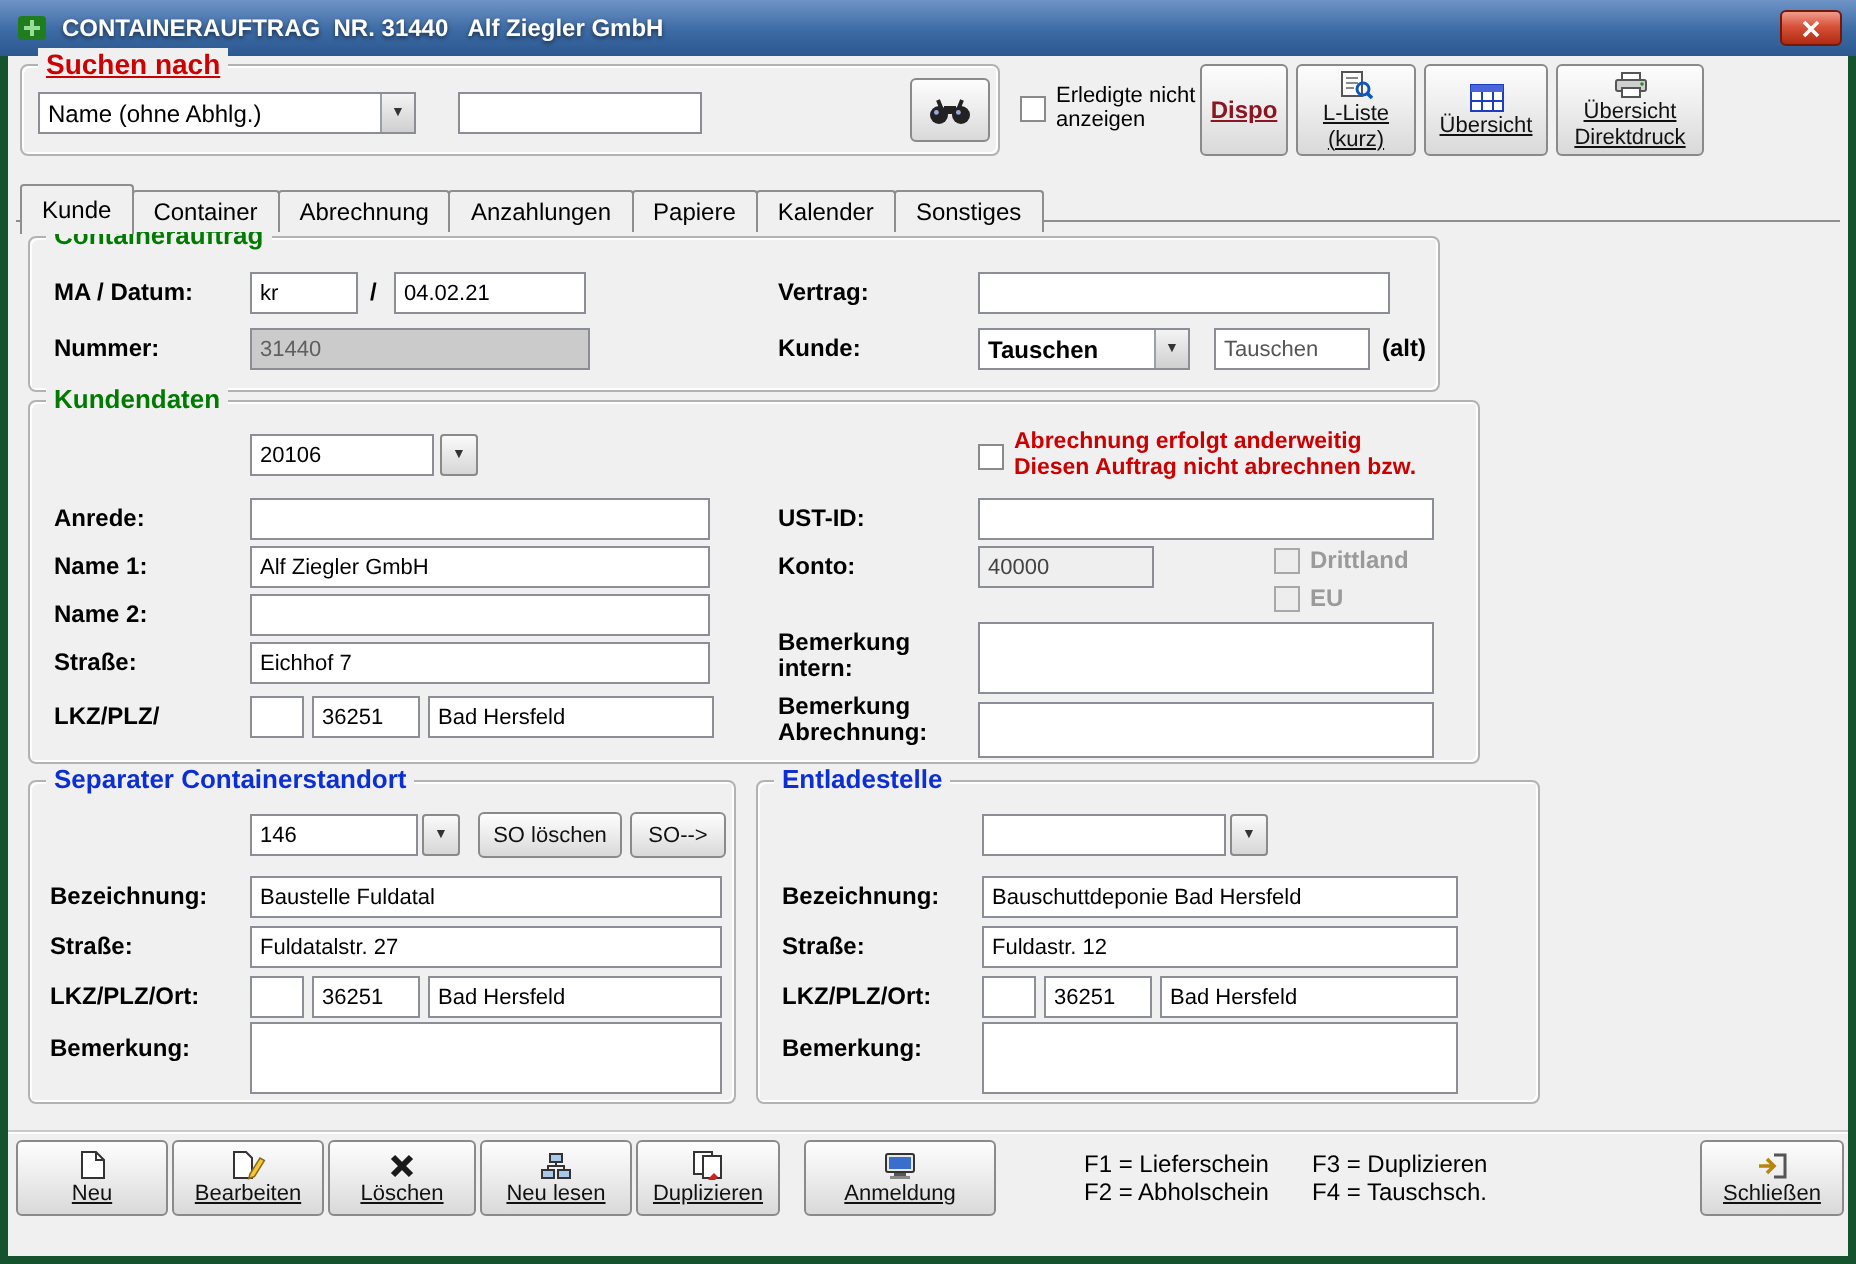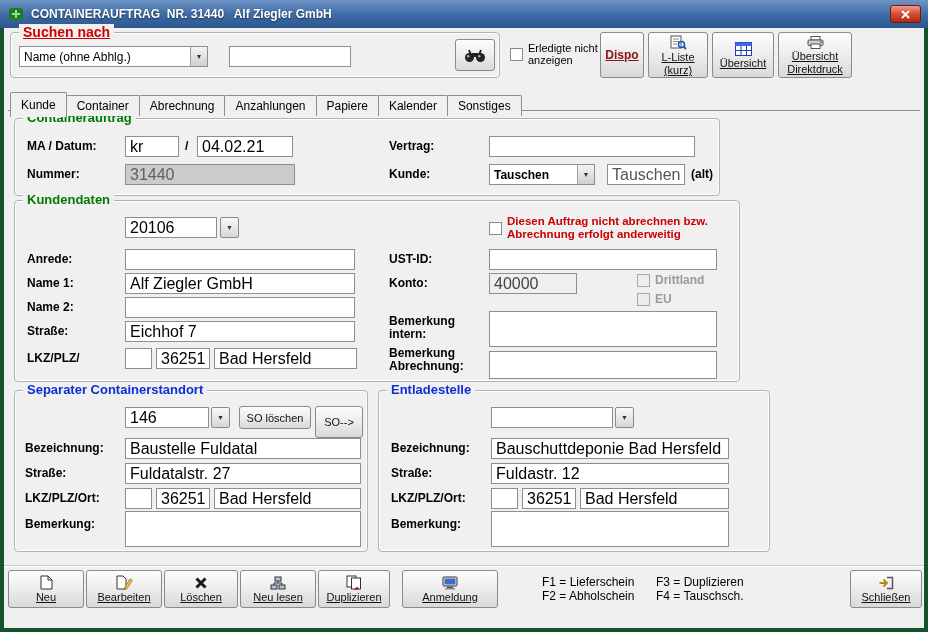--- a/index.html
+++ b/index.html
@@ -22,21 +22,21 @@
   .grp { position:absolute; border:1px solid #b2b2b2; border-radius:4px;
     box-shadow: inset 1px 1px 0 rgba(255,255,255,.85), inset -1px -1px 0 rgba(255,255,255,.85); }
   .lg { position:absolute; top:-9px; left:8px; background:#f0f0f0; padding:0 4px;
     font-size:13px; font-weight:bold; white-space:nowrap; }
   .lg.red { color:#cf0000; text-decoration:underline; font-size:14px; }
   .lg.green { color:#007a00; }
   .lg.blue { color:#0b2fd4; }
 
   .lbl { position:absolute; font-weight:bold; color:#000; line-height:13px; }
   .txt { position:absolute; height:21px; border:1px solid #8b8e96; background:#fff;
-    font-family:"Liberation Sans",sans-serif; font-size:16px; padding:1px 4px; color:#000; }
+    font-family:"Liberation Sans",sans-serif; font-size:11px; padding:1px 4px; color:#000; }
   textarea.txt { resize:none; line-height:14px; }
   .dis1 { background:#cbcbcb; color:#5f5f5f; }
   .dis2 { background:#efefef; color:#444; }
 
   .combo { position:absolute; height:21px; border:1px solid #8b8e96; background:#fff; display:flex; cursor:default; }
   .combo-text { flex:1; padding:3px 4px 0; white-space:nowrap; overflow:hidden; }
   .combo-arrow { width:17px; border-left:1px solid #9aa0a8;
     background:linear-gradient(to bottom,#f4f4f4,#cfcfcf); display:flex; align-items:center; justify-content:center;
     font-size:7px; color:#333; }
   .dropbtn { position:absolute; width:19px; height:21px; border:1px solid #8a8a8a; border-radius:2px;
@@ -181,22 +181,22 @@
 
     <div class="grp" style="left:10px; top:172px; width:726px; height:182px;">
       <span class="lg green">Kundendaten</span>
 
       <input class="txt" style="left: 110px; top: 16px; width: 92px;" value="20106">
       <span class="dropbtn" style="left:205px; top:16px;">▼</span>
 
       <div class="chkwrap" style="left:474px; top:14px;">
         <span class="chkbox"></span>
         <span>
+          <div class="redwarn">Abrechnung erfolgt anderweitig</div>
           <div class="redwarn">Diesen Auftrag nicht abrechnen bzw.</div>
-          <div class="redwarn">Abrechnung erfolgt anderweitig</div>
         </span>
       </div>
 
       <span class="lbl" style="left:12px; top:52px;">Anrede:</span>
       <input class="txt" style="left: 110px; top: 48px; width: 230px;" value="">
       <span class="lbl" style="left:374px; top:52px;">UST-ID:</span>
       <input class="txt" style="left: 474px; top: 48px; width: 228px;" value="">
 
       <span class="lbl" style="left:12px; top:76px;">Name 1:</span>
       <input class="txt" style="left: 110px; top: 72px; width: 230px;" value="Alf Ziegler GmbH">
@@ -229,21 +229,21 @@
     </div>
 
     <div class="grp" style="left:10px; top:362px; width:354px; height:162px;">
       <span class="lg blue">Separater Containerstandort</span>
 
       <input class="txt" style="left: 110px; top: 16px; width: 84px;" value="146">
       <span class="dropbtn" style="left:196px; top:16px;">▼</span>
       <div class="btn" style="left:224px; top:15px; width:72px; height:23px;">
         <span>SO löschen</span>
       </div>
-      <div class="btn" style="left:300px; top:15px; width:48px; height:32px;align-items:center;">
+      <div class="btn" style="left:300px; top:15px; width:48px; height:23px;align-items:center;">
         <span>SO--&gt;</span>
       </div>
 
       <span class="lbl" style="left:10px; top:51px;">Bezeichnung:</span>
       <input class="txt" style="left: 110px; top: 47px; width: 236px;" value="Baustelle Fuldatal">
 
       <span class="lbl" style="left:10px; top:76px;">Straße:</span>
       <input class="txt" style="left: 110px; top: 72px; width: 236px;" value="Fuldatalstr. 27">
 
       <span class="lbl" style="left:10px; top:101px;">LKZ/PLZ/Ort:</span>

